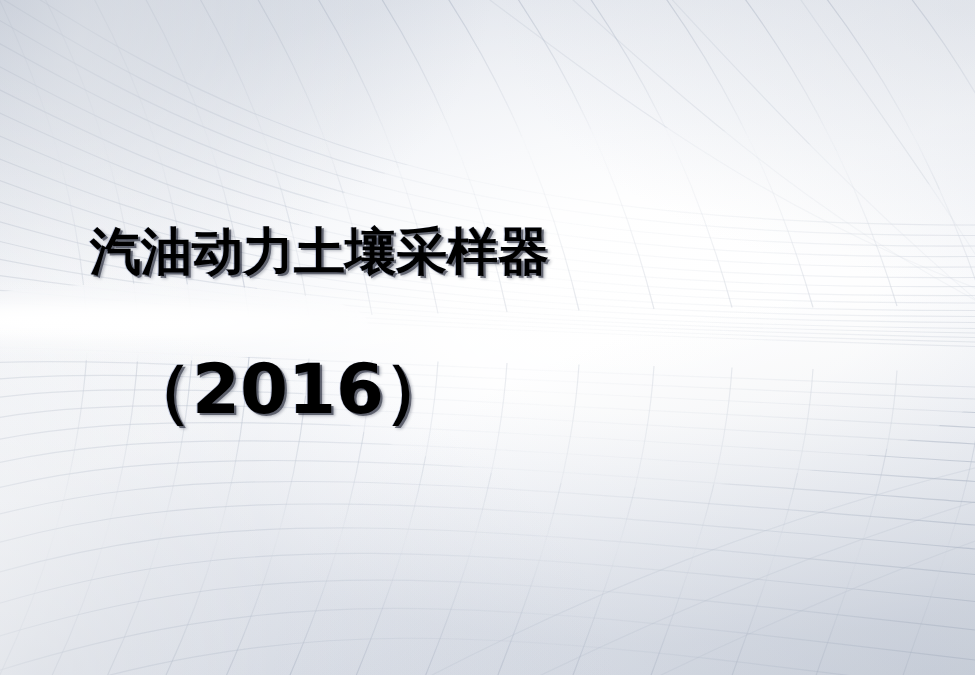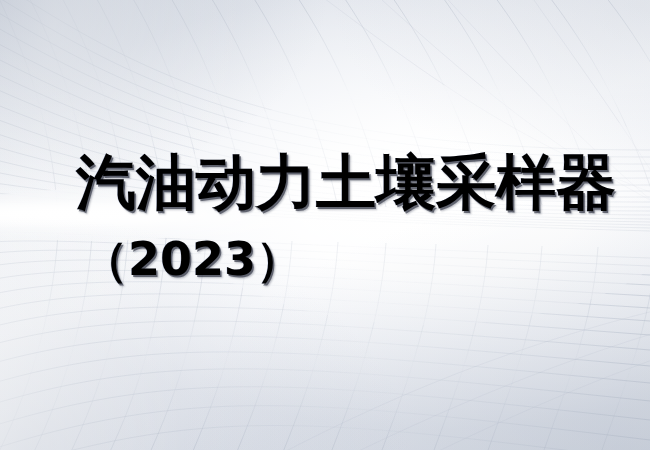--- a/index.html
+++ b/index.html
@@ -102,24 +102,25 @@
     color: #000000;
     font-weight: 700;
     line-height: 1;
     text-shadow:
       1.5px 1.5px 0 rgba(20,24,40,0.55),
       2.5px 2.5px 2px rgba(40,45,65,0.30),
       -0.6px 0 0 rgba(30,60,150,0.22);
   }
 
   .title-line-1 {
-    left: 76px;
+    left: 60px;
     top: 152px;
-    font-size: 60px;
+    font-size: 34px;
     letter-spacing: 0px;
+    font-family: Liberation Serif, serif;
   }
 
   .title-line-2 {
     left: 82px;
     top: 236px;
     font-size: 46px;
     letter-spacing: 0px;
   }
 </style>
 </head>
@@ -241,16 +242,16 @@
   </svg>
 
   <div class="bg-layer bg-ribbons"></div>
 
   <div class="bg-layer bg-streak"></div>
 
   <div class="bg-layer bg-vignette"></div>
 
   <div class="title-block">
     <div class="title-line title-line-1">汽油动力土壤采样器</div>
-    <div class="title-line title-line-2">（2023）</div>
+    <div class="title-line title-line-2">（2016）</div>
   </div>
 
 </div>
 
 </body></html>

